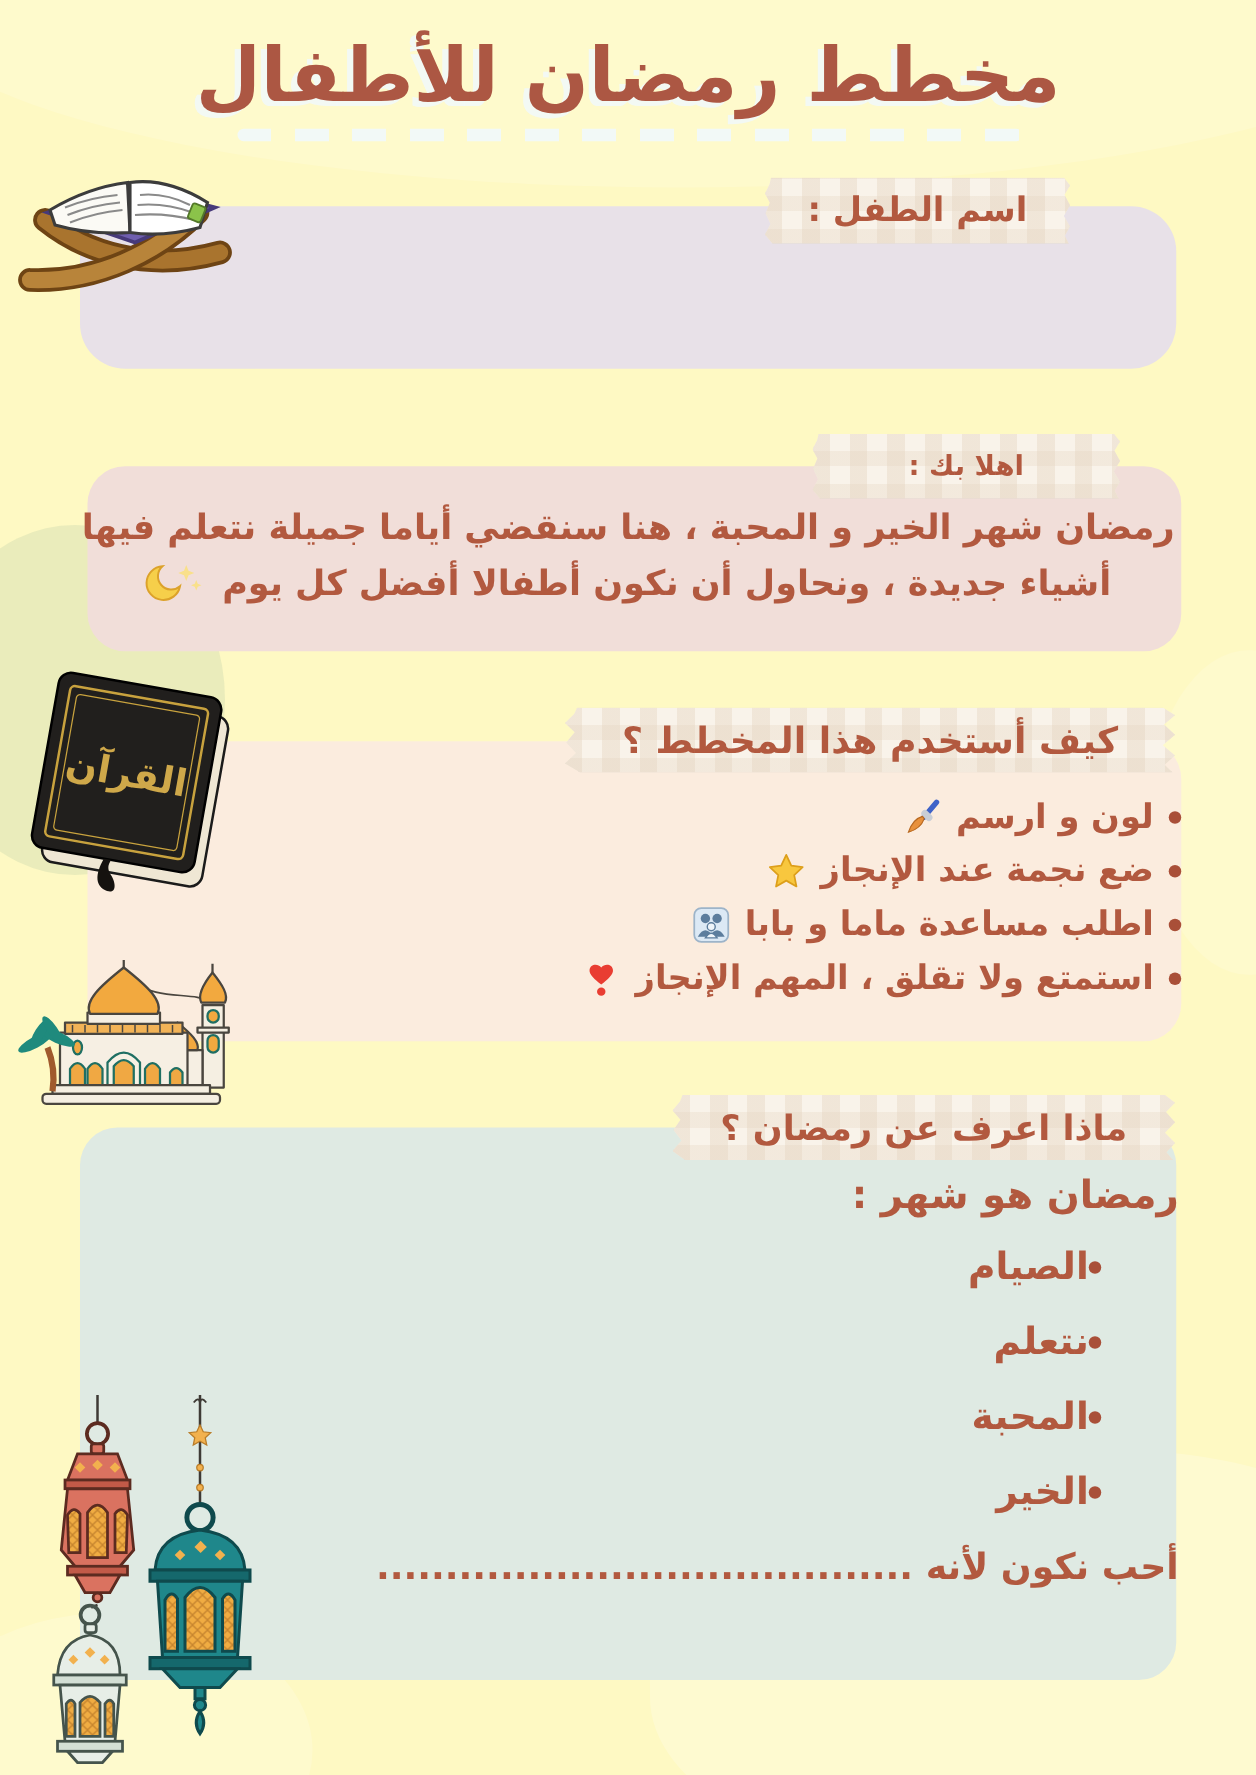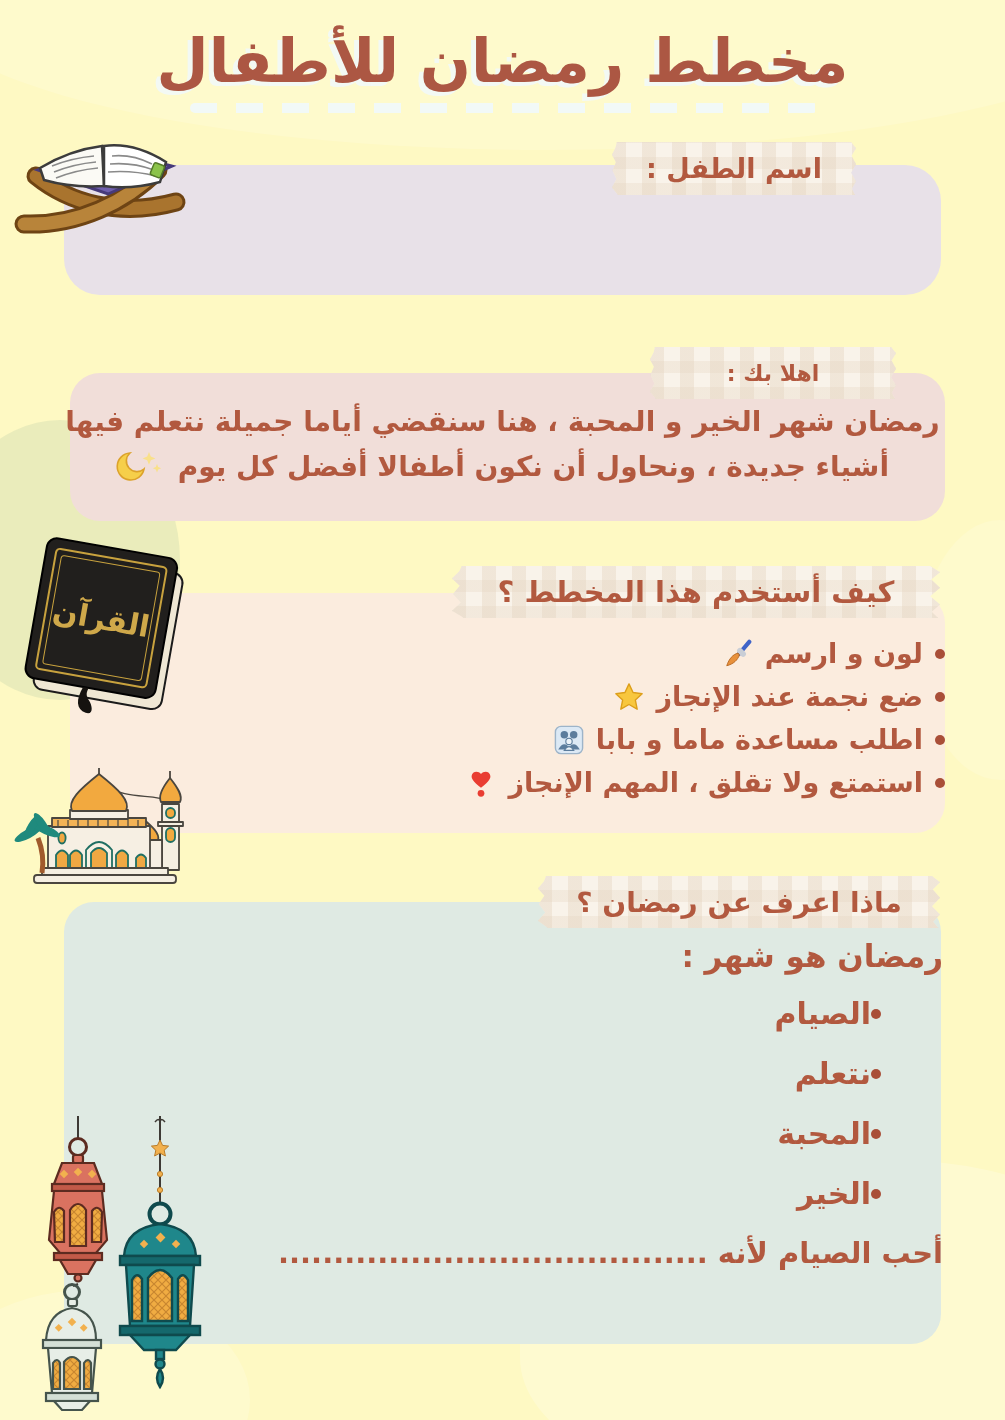--- a/index.html
+++ b/index.html
@@ -171,21 +171,21 @@
       </li>
       <li>
         <span class="dot"></span>
         <span>المحبة</span>
       </li>
       <li>
         <span class="dot"></span>
         <span>الخير</span>
       </li>
     </ul>
-    <div class="about-fill">أحب الصيام لأنه .......................................</div>
+    <div class="about-fill">أحب نكون لأنه .......................................</div>
   </div>
 
   <svg class="illus illus-quran-stand" viewBox="0 0 185 140">
     <g stroke-linecap="round" fill="none">
       <path d="M28 70 C60 96 110 112 168 96" stroke="#6e4414" stroke-width="19"></path>
       <path d="M28 70 C60 96 110 112 168 96" stroke="#a9742e" stroke-width="13"></path>
       <path d="M150 64 C118 96 70 120 16 118" stroke="#6e4414" stroke-width="19"></path>
       <path d="M150 64 C118 96 70 120 16 118" stroke="#b8843a" stroke-width="13"></path>
     </g>
     <path d="M30 64 L96 42 L164 60 L100 88 Z" fill="#6f5fae" stroke="#473a7a" stroke-width="3"></path>

